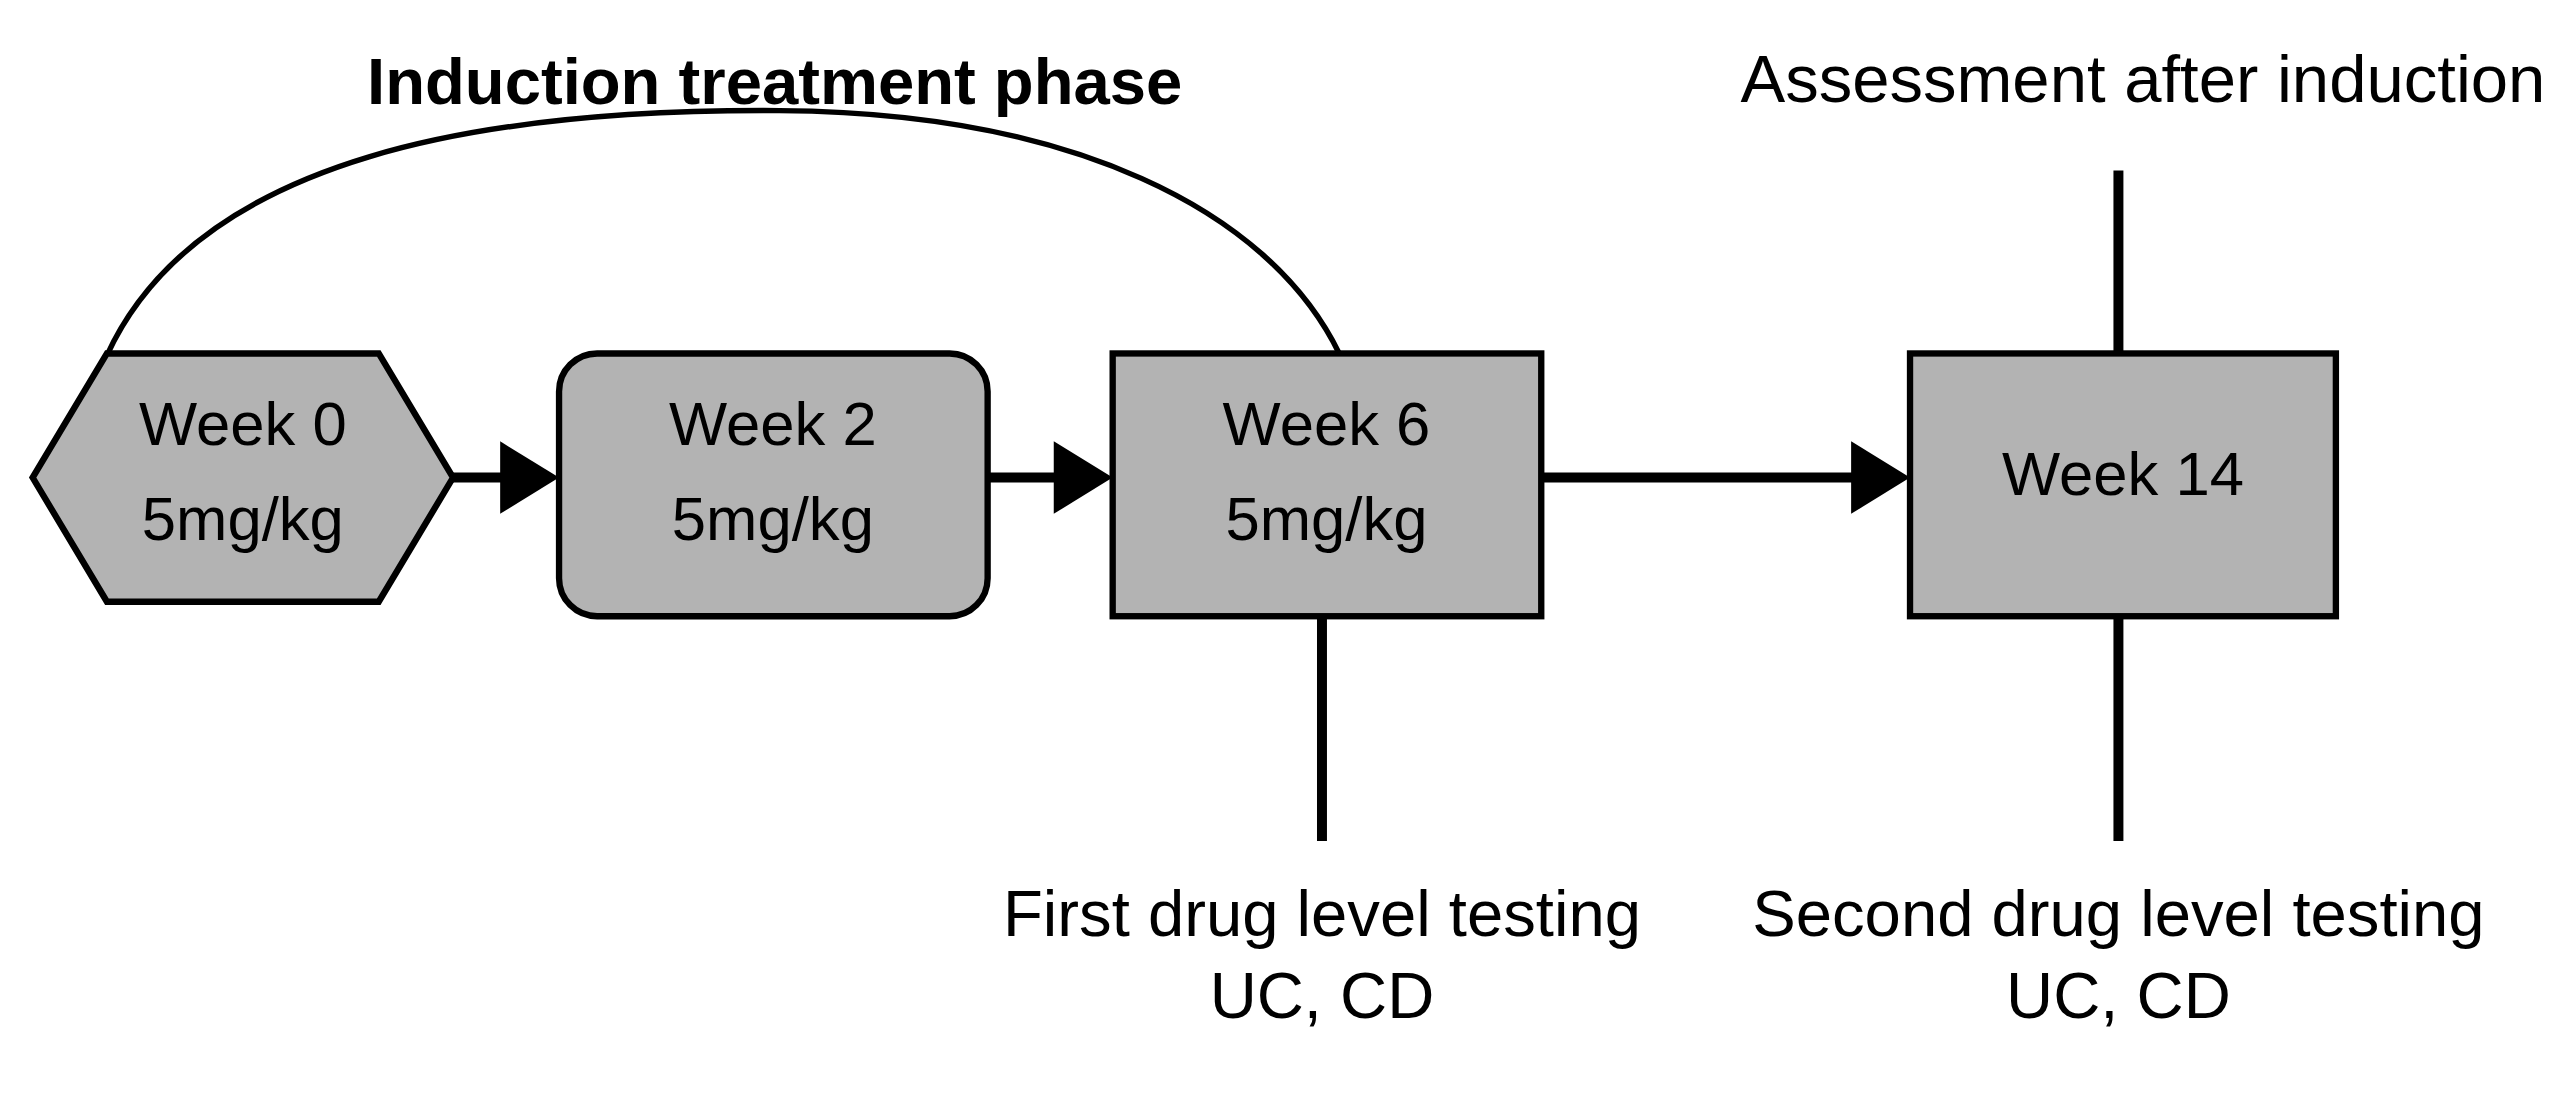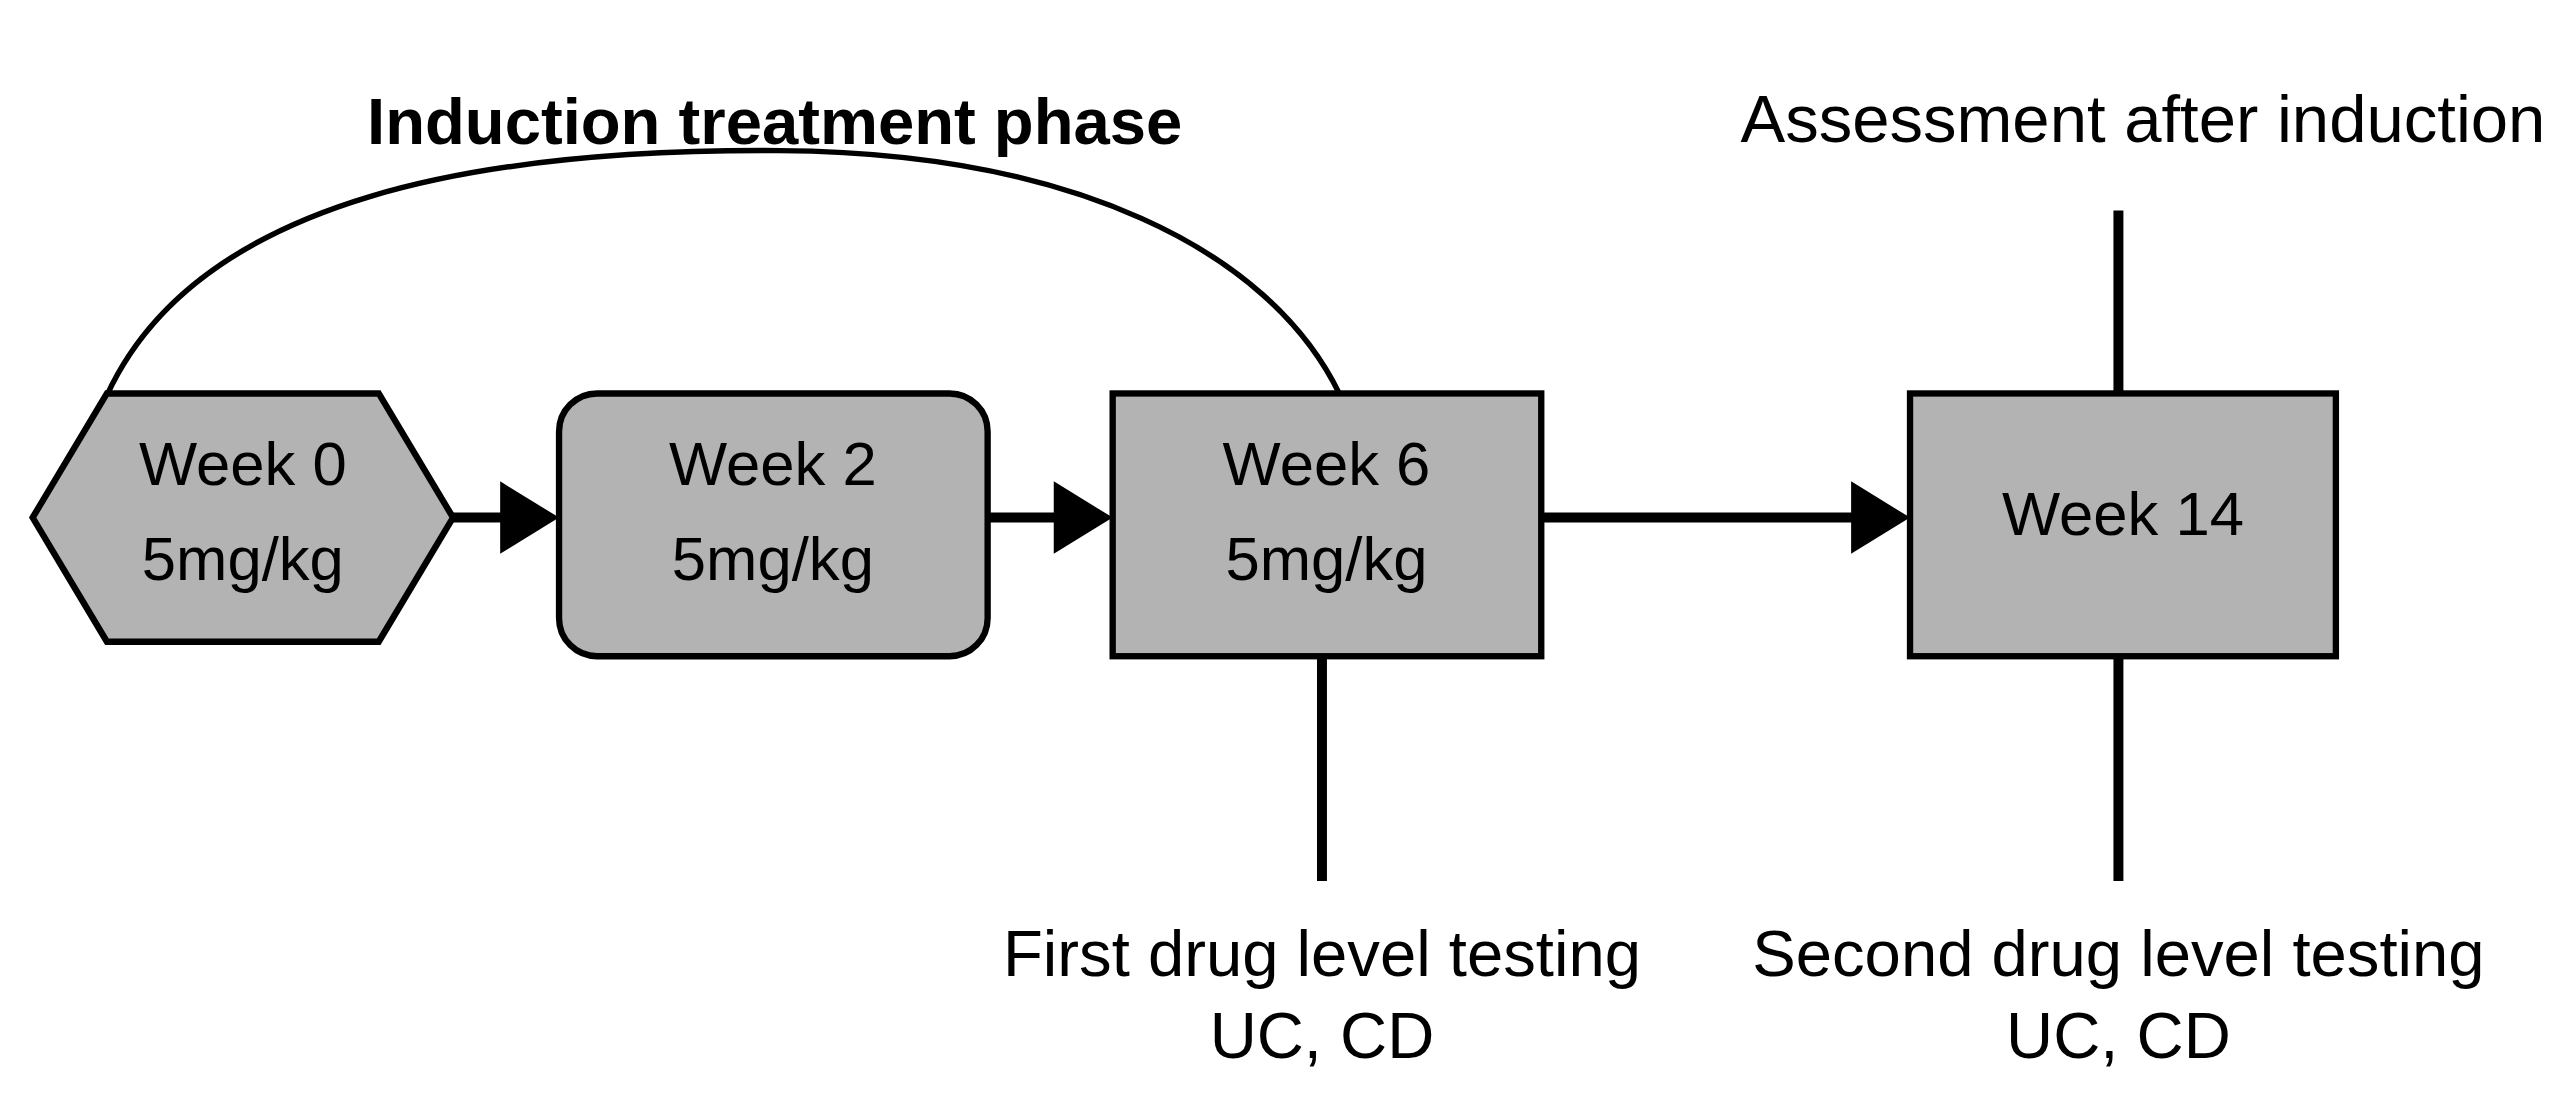--- a/index.html
+++ b/index.html
@@ -11,21 +11,20 @@
     width: 2576px;
     height: 1121px;
     font-family: "Liberation Sans", sans-serif;
     overflow: hidden;
   }
   #diagram-root {
     position: relative;
     width: 2576px;
     height: 984px;
     background: #ffffff;
-    margin-top: 40px;
   }
   svg.canvas {
     display: block;
     width: 2576px;
     height: 1121px;
   }
   .node-shape {
     fill: #b3b3b3;
     stroke: #000000;
     stroke-width: 7;

